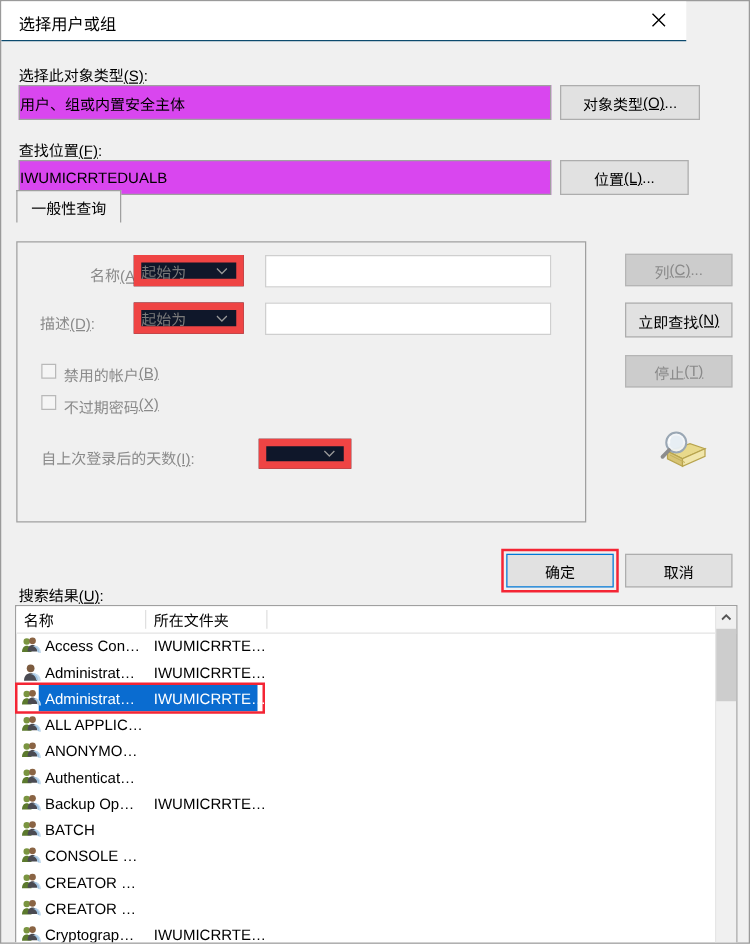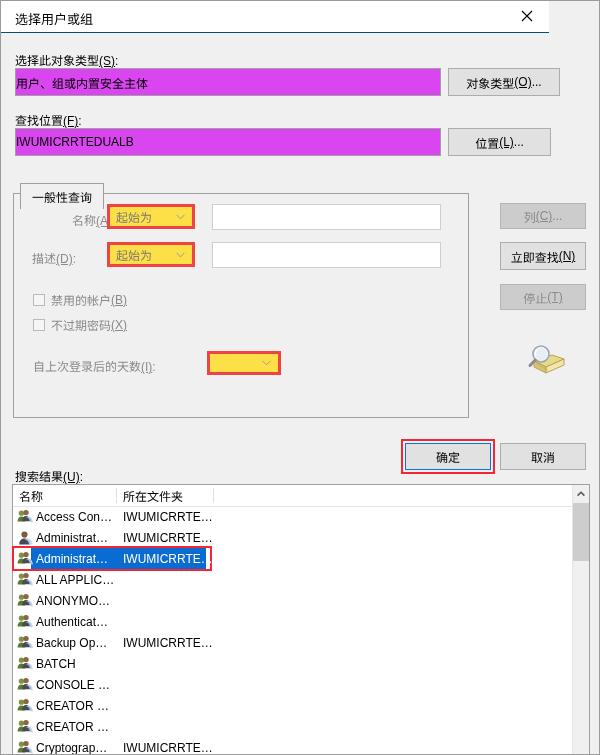--- a/index.html
+++ b/index.html
@@ -109,24 +109,23 @@
     box-sizing: border-box;
     border: 2px solid #f42534;
     pointer-events: none;
     background: transparent;
   }
 
   
   .tabstrip {
     position: absolute;
     left: 12px;
-    top: 182px;
+    top: 151px;
     width: 456px;
     height: 26px;
-    margin-left: 7px;
   }
   .tab {
     position: absolute;
     left: 0; top: 0;
     box-sizing: border-box;
     height: 26px;
     padding: 0 11px;
     background: #f0f0f0;
     border: 1px solid #a0a0a0;
     border-bottom: none;
@@ -151,27 +150,26 @@
     position: absolute;
     left: 0; top: 0;
     width: 100%;
     height: 100%;
   }
 
   
   .combo {
     position: absolute;
     box-sizing: border-box;
-    background: #fde047;
-    border: 3px solid #ef4444;
+    background: #0f172a;
+    border: 6px solid #ef4444;
     font-size: 12px;
     color: #7a7a7a;
     display: flex;
     align-items: center;
-    padding-left: 6px;
     white-space: nowrap;
     cursor: default;
   }
   .combo .caret {
     position: absolute;
     right: 7px;
     top: 50%;
     transform: translateY(-50%);
     width: 9px; height: 6px;
   }
@@ -182,21 +180,20 @@
     position: absolute;
     box-sizing: border-box;
     background: #ffffff;
     border: 1px solid #cfcfcf;
   }
 
   
   .chk {
     position: absolute;
     display: flex;
-    align-items: center;
     white-space: nowrap;
     font-size: 12px;
     color: #8a8a8a;
     cursor: default;
   }
   .chk .box {
     width: 12px;
     height: 12px;
     box-sizing: border-box;
     border: 1px solid #b9b9b9;

